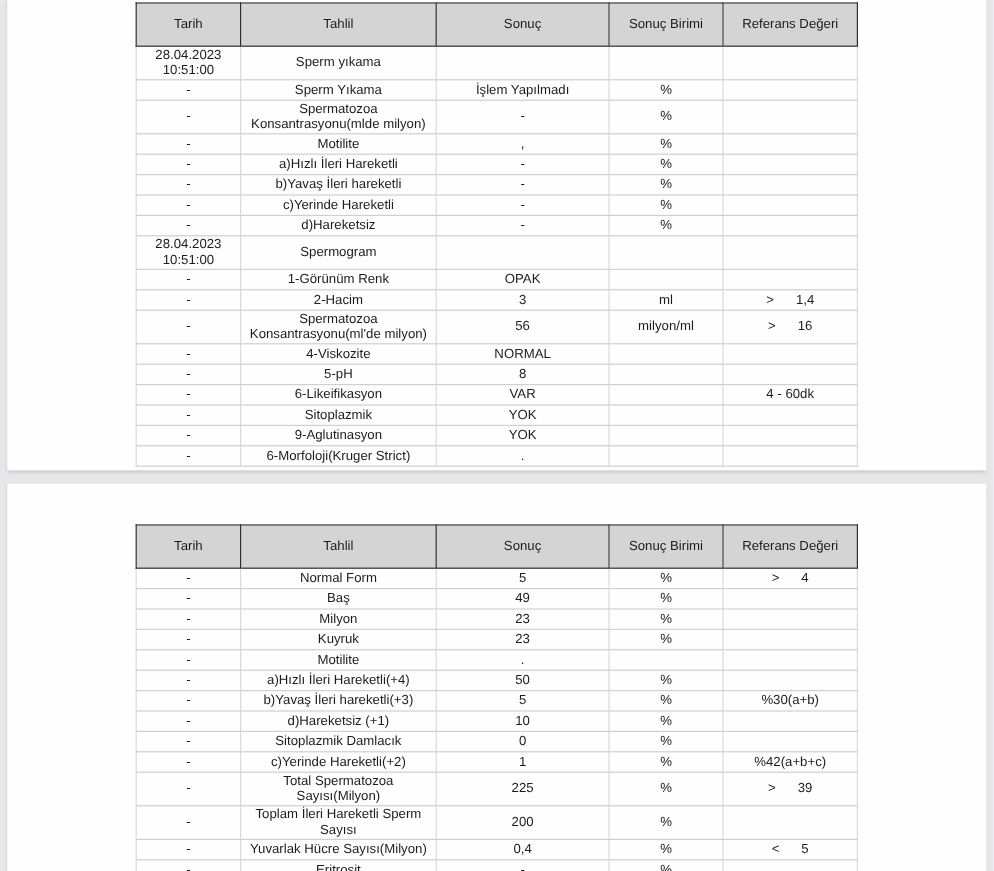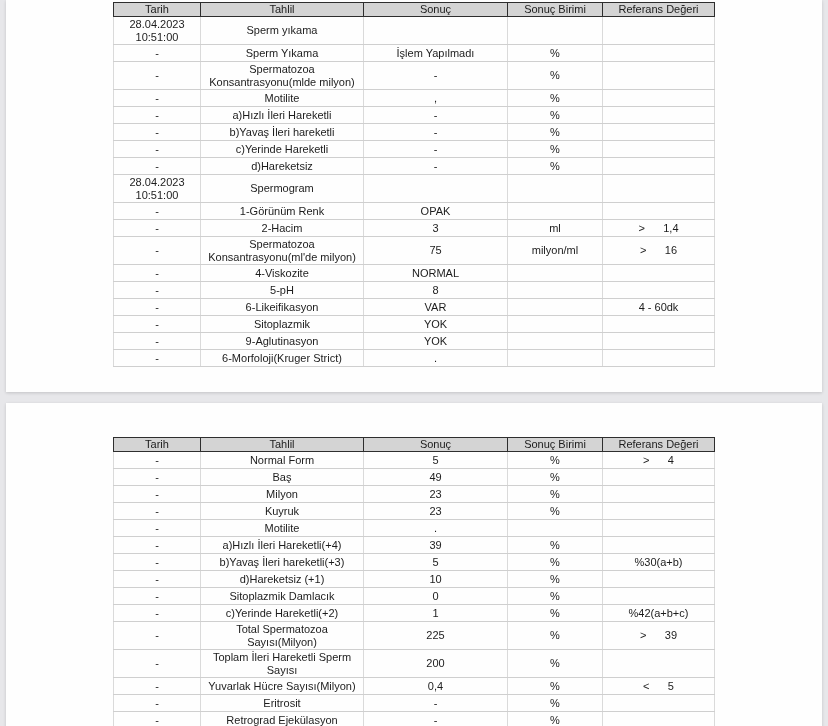--- a/index.html
+++ b/index.html
@@ -37,21 +37,21 @@
   col.c-sonuc  { width: 144px; }
   col.c-birim  { width: 95px; }
   col.c-ref    { width: 112px; }
 
   th {
     background: #d4d4d4;
     border: 1px solid #2e2e2e;
     font-weight: normal;
     font-size: 11px;
     height: 13px;
-    padding: 0 2px;
+    padding: 11px 2px;
     text-align: center;
     overflow: hidden;
   }
   td {
     border: 1px solid #dadada;
     border-bottom-color: #cfcfcf;
     text-align: center;
     vertical-align: middle;
     padding: 1px 2px;
     height: 14px;
@@ -170,21 +170,21 @@
           <td class="c-tarih">-</td>
           <td class="c-tahlil">2-Hacim</td>
           <td class="c-sonuc">3</td>
           <td class="c-birim">ml</td>
           <td class="c-ref">&gt;      1,4</td>
         </tr>
 
         <tr>
           <td class="c-tarih">-</td>
           <td class="c-tahlil">Spermatozoa Konsantrasyonu(ml'de milyon)</td>
-          <td class="c-sonuc">75</td>
+          <td class="c-sonuc">56</td>
           <td class="c-birim">milyon/ml</td>
           <td class="c-ref">&gt;      16</td>
         </tr>
 
         <tr>
           <td class="c-tarih">-</td>
           <td class="c-tahlil">4-Viskozite</td>
           <td class="c-sonuc">NORMAL</td>
           <td class="c-birim"></td>
           <td class="c-ref"></td>
@@ -289,21 +289,21 @@
           <td class="c-tarih">-</td>
           <td class="c-tahlil">Motilite</td>
           <td class="c-sonuc">.</td>
           <td class="c-birim"></td>
           <td class="c-ref"></td>
         </tr>
 
         <tr>
           <td class="c-tarih">-</td>
           <td class="c-tahlil">a)Hızlı İleri Hareketli(+4)</td>
-          <td class="c-sonuc">39</td>
+          <td class="c-sonuc">50</td>
           <td class="c-birim">%</td>
           <td class="c-ref"></td>
         </tr>
 
         <tr>
           <td class="c-tarih">-</td>
           <td class="c-tahlil">b)Yavaş İleri hareketli(+3)</td>
           <td class="c-sonuc">5</td>
           <td class="c-birim">%</td>
           <td class="c-ref">%30(a+b)</td>

